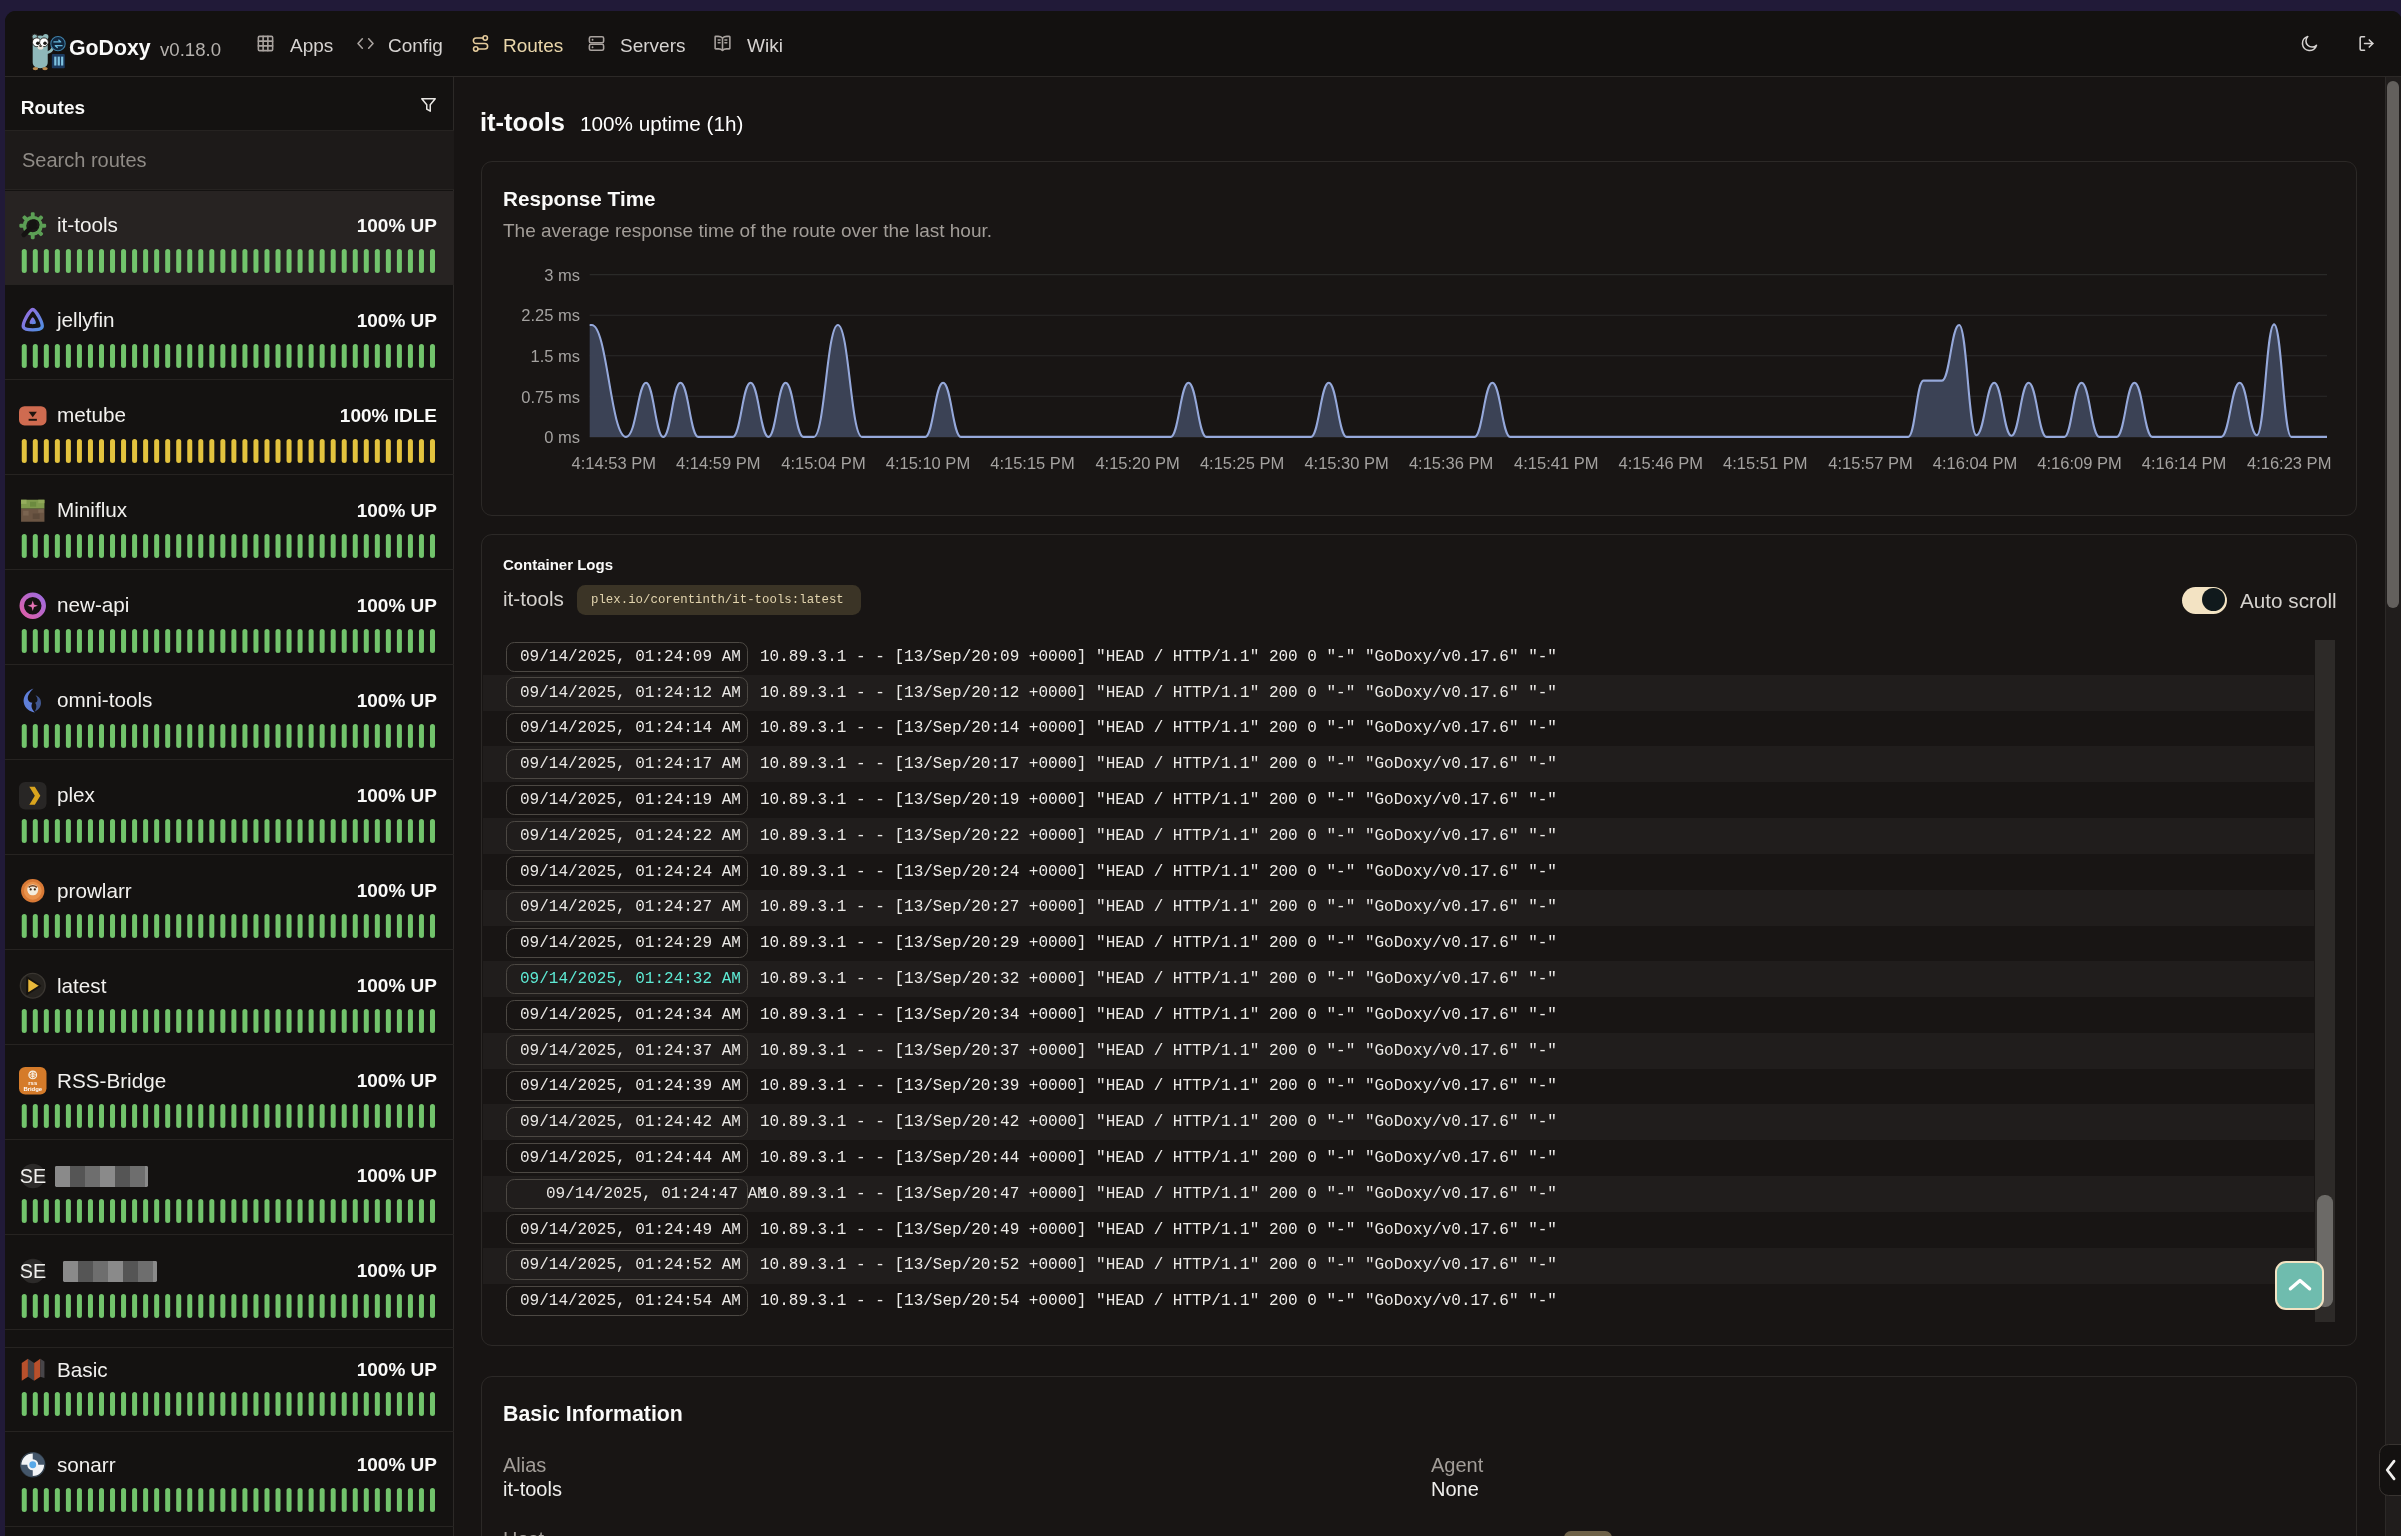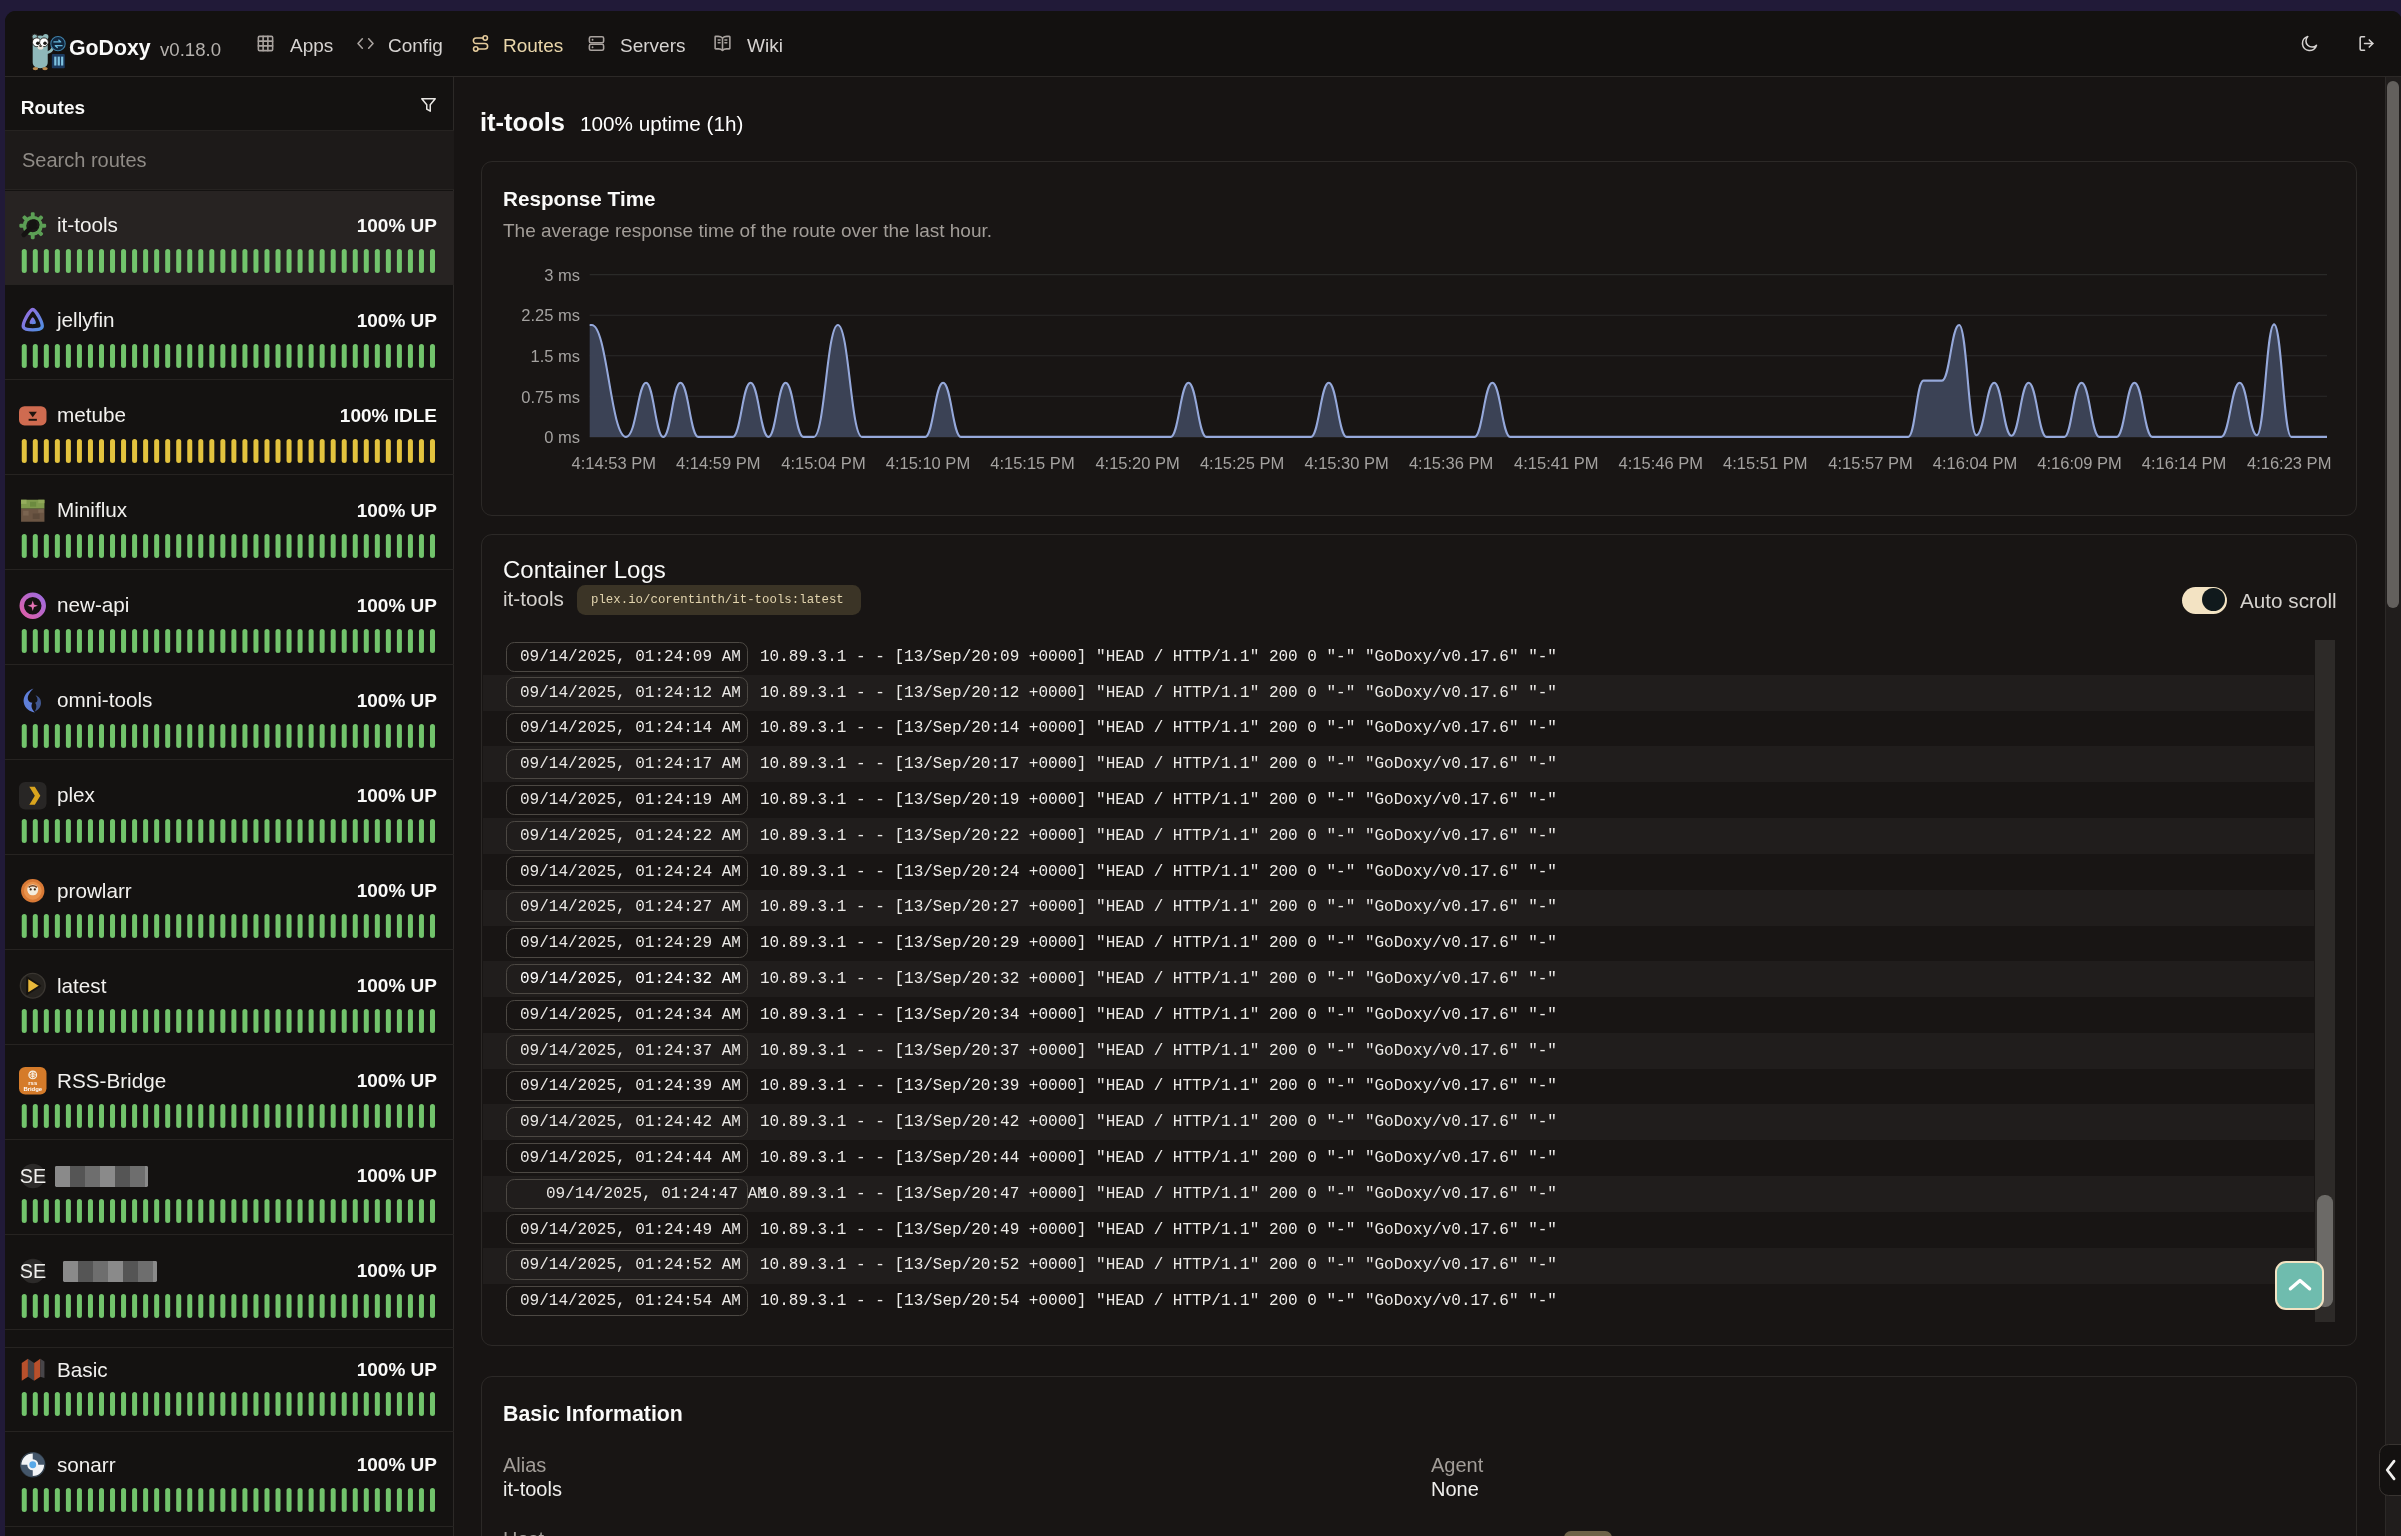--- a/index.html
+++ b/index.html
@@ -816,21 +816,21 @@
         <text x="2170" y="296" text-anchor="middle" font-size="24" fill="#a4a2a0" font-family="Liberation Sans">4:16:04 PM</text>
         <text x="2322" y="296" text-anchor="middle" font-size="24" fill="#a4a2a0" font-family="Liberation Sans">4:16:09 PM</text>
         <text x="2474" y="296" text-anchor="middle" font-size="24" fill="#a4a2a0" font-family="Liberation Sans">4:16:14 PM</text>
         <text x="2627" y="296" text-anchor="middle" font-size="24" fill="#a4a2a0" font-family="Liberation Sans">4:16:23 PM</text>
         <g transform="translate(-700,-385)">
           <path d="M855.0,472.2 L858.0,472.2 C880.5,472.2 885.5,635.0 908.0,635.0 C922.7,635.0 925.3,556.3 937.0,556.3 C948.2,556.3 950.8,635.0 962.0,635.0 C973.2,635.0 975.8,556.3 987.0,556.3 C998.7,556.3 1001.3,635.0 1013.0,635.0 L1063.0,635.0 C1074.7,635.0 1077.3,556.3 1089.0,556.3 C1100.7,556.3 1103.3,635.0 1115.0,635.0 C1126.2,635.0 1128.8,556.3 1140.0,556.3 C1151.7,556.3 1154.3,635.0 1166.0,635.0 L1181.0,635.0 C1196.8,635.0 1200.2,472.2 1216.0,472.2 C1231.8,472.2 1235.2,635.0 1251.0,635.0 L1343.0,635.0 C1354.7,635.0 1357.3,556.3 1369.0,556.3 C1380.7,556.3 1383.3,635.0 1395.0,635.0 L1700.0,635.0 C1711.7,635.0 1714.3,556.3 1726.0,556.3 C1737.7,556.3 1740.3,635.0 1752.0,635.0 L1904.0,635.0 C1915.7,635.0 1918.3,556.3 1930.0,556.3 C1941.7,556.3 1944.3,635.0 1956.0,635.0 L2142.0,635.0 C2153.7,635.0 2156.3,556.3 2168.0,556.3 C2179.7,556.3 2182.3,635.0 2194.0,635.0 L2773.0,635.0 C2782.9,635.0 2785.1,553.2 2795.0,553.2 L2822.0,553.2 C2833.2,553.2 2835.8,472.2 2847.0,472.2 C2858.2,472.2 2860.8,632.6 2872.0,632.6 C2883.7,632.6 2886.3,556.3 2898.0,556.3 C2909.2,556.3 2911.8,633.4 2923.0,633.4 C2934.2,633.4 2936.8,556.3 2948.0,556.3 C2959.7,556.3 2962.3,635.0 2974.0,635.0 L3000.0,635.0 C3010.7,635.0 3013.3,556.3 3025.0,556.3 C3036.7,556.3 3039.3,635.0 3051.0,635.0 L3076.0,635.0 C3087.7,635.0 3090.3,556.3 3102.0,556.3 C3113.7,556.3 3116.3,635.0 3128.0,635.0 L3228.0,635.0 C3240.2,635.0 3242.8,556.3 3255.0,556.3 C3266.2,556.3 3268.8,632.6 3280.0,632.6 C3291.2,632.6 3293.8,471.4 3305.0,471.4 C3316.2,471.4 3318.8,635.0 3330.0,635.0 L3382.0,635.0 L3382,635 L855,635 Z" fill="#3d4459" fill-opacity="0.95" stroke="none"></path>
           <path d="M855.0,472.2 L858.0,472.2 C880.5,472.2 885.5,635.0 908.0,635.0 C922.7,635.0 925.3,556.3 937.0,556.3 C948.2,556.3 950.8,635.0 962.0,635.0 C973.2,635.0 975.8,556.3 987.0,556.3 C998.7,556.3 1001.3,635.0 1013.0,635.0 L1063.0,635.0 C1074.7,635.0 1077.3,556.3 1089.0,556.3 C1100.7,556.3 1103.3,635.0 1115.0,635.0 C1126.2,635.0 1128.8,556.3 1140.0,556.3 C1151.7,556.3 1154.3,635.0 1166.0,635.0 L1181.0,635.0 C1196.8,635.0 1200.2,472.2 1216.0,472.2 C1231.8,472.2 1235.2,635.0 1251.0,635.0 L1343.0,635.0 C1354.7,635.0 1357.3,556.3 1369.0,556.3 C1380.7,556.3 1383.3,635.0 1395.0,635.0 L1700.0,635.0 C1711.7,635.0 1714.3,556.3 1726.0,556.3 C1737.7,556.3 1740.3,635.0 1752.0,635.0 L1904.0,635.0 C1915.7,635.0 1918.3,556.3 1930.0,556.3 C1941.7,556.3 1944.3,635.0 1956.0,635.0 L2142.0,635.0 C2153.7,635.0 2156.3,556.3 2168.0,556.3 C2179.7,556.3 2182.3,635.0 2194.0,635.0 L2773.0,635.0 C2782.9,635.0 2785.1,553.2 2795.0,553.2 L2822.0,553.2 C2833.2,553.2 2835.8,472.2 2847.0,472.2 C2858.2,472.2 2860.8,632.6 2872.0,632.6 C2883.7,632.6 2886.3,556.3 2898.0,556.3 C2909.2,556.3 2911.8,633.4 2923.0,633.4 C2934.2,633.4 2936.8,556.3 2948.0,556.3 C2959.7,556.3 2962.3,635.0 2974.0,635.0 L3000.0,635.0 C3010.7,635.0 3013.3,556.3 3025.0,556.3 C3036.7,556.3 3039.3,635.0 3051.0,635.0 L3076.0,635.0 C3087.7,635.0 3090.3,556.3 3102.0,556.3 C3113.7,556.3 3116.3,635.0 3128.0,635.0 L3228.0,635.0 C3240.2,635.0 3242.8,556.3 3255.0,556.3 C3266.2,556.3 3268.8,632.6 3280.0,632.6 C3291.2,632.6 3293.8,471.4 3305.0,471.4 C3316.2,471.4 3318.8,635.0 3330.0,635.0 L3382.0,635.0" stroke="#96a9db" stroke-width="3" fill="none" stroke-linejoin="round"></path>
         </g>
       </svg>
 <div class="abs" style="left:481px;top:534px;width:1876px;height:812px;background:#181514;border:1.4px solid #2c2927;border-radius:11px"></div>
-<div class="txt" style="left:503px;top:556px;font-size:24px;font-weight:normal;color:#fafaf9">Container Logs</div>
+<div class="txt" style="left:503px;top:556px;font-size:15px;font-weight:bold;color:#fafaf9">Container Logs</div>
 <div class="txt" style="left:503px;top:587px;font-size:20.7px;color:#d5d2ce">it-tools</div>
 <div class="abs" style="left:577px;top:585px;width:284px;height:30px;background:#3b3426;border-radius:8.3px"></div>
 <div class="txt mono" style="left:591px;top:593px;font-size:12.4px;color:#e2d4ae">plex.io/corentinth/it-tools:latest</div>
 <div class="abs" style="left:2182px;top:587px;width:45px;height:27px;border-radius:13.8px;background:#f3e3c3"></div>
 <div class="abs" style="left:2202px;top:588px;width:23.4px;height:23.4px;border-radius:50%;background:#10191c"></div>
 <div class="txt" style="left:2240px;top:589px;font-size:20.7px;color:#d5d2ce">Auto scroll</div>
 <div class="abs" style="left:506px;top:642px;width:242px;height:30px;border:1.4px solid #4c4843;border-radius:8.3px"></div>
 <div class="txt mono" style="left:520px;top:648px;font-size:16px;color:#e9e7e4">09/14/2025, 01:24:09 AM</div>
 <div class="txt mono" style="left:760px;top:648px;font-size:16px;color:#eceae7">10.89.3.1 - - [13/Sep/20:09 +0000] "HEAD / HTTP/1.1" 200 0 "-" "GoDoxy/v0.17.6" "-"</div>
 <div class="abs" style="left:483px;top:675px;width:1831px;height:36px;background:#201d1c"></div>
@@ -856,21 +856,21 @@
 <div class="txt mono" style="left:760px;top:863px;font-size:16px;color:#eceae7">10.89.3.1 - - [13/Sep/20:24 +0000] "HEAD / HTTP/1.1" 200 0 "-" "GoDoxy/v0.17.6" "-"</div>
 <div class="abs" style="left:483px;top:890px;width:1831px;height:36px;background:#201d1c"></div>
 <div class="abs" style="left:506px;top:892px;width:242px;height:30px;border:1.4px solid #4c4843;border-radius:8.3px"></div>
 <div class="txt mono" style="left:520px;top:898px;font-size:16px;color:#e9e7e4">09/14/2025, 01:24:27 AM</div>
 <div class="txt mono" style="left:760px;top:898px;font-size:16px;color:#eceae7">10.89.3.1 - - [13/Sep/20:27 +0000] "HEAD / HTTP/1.1" 200 0 "-" "GoDoxy/v0.17.6" "-"</div>
 <div class="abs" style="left:506px;top:928px;width:242px;height:30px;border:1.4px solid #4c4843;border-radius:8.3px"></div>
 <div class="txt mono" style="left:520px;top:934px;font-size:16px;color:#e9e7e4">09/14/2025, 01:24:29 AM</div>
 <div class="txt mono" style="left:760px;top:934px;font-size:16px;color:#eceae7">10.89.3.1 - - [13/Sep/20:29 +0000] "HEAD / HTTP/1.1" 200 0 "-" "GoDoxy/v0.17.6" "-"</div>
 <div class="abs" style="left:483px;top:961px;width:1831px;height:36px;background:#201d1c"></div>
 <div class="abs" style="left:506px;top:964px;width:242px;height:30px;border:1.4px solid #4c4843;border-radius:8.3px"></div>
-<div class="txt mono" style="left:520px;top:970px;font-size:16px;color:#ffffff">09/14/2025, 01:24:32 AM</div>
+<div class="txt mono" style="left:520px;top:970px;font-size:16px;color:#5eead4">09/14/2025, 01:24:32 AM</div>
 <div class="txt mono" style="left:760px;top:970px;font-size:16px;color:#eceae7">10.89.3.1 - - [13/Sep/20:32 +0000] "HEAD / HTTP/1.1" 200 0 "-" "GoDoxy/v0.17.6" "-"</div>
 <div class="abs" style="left:506px;top:1000px;width:242px;height:30px;border:1.4px solid #4c4843;border-radius:8.3px"></div>
 <div class="txt mono" style="left:520px;top:1006px;font-size:16px;color:#e9e7e4">09/14/2025, 01:24:34 AM</div>
 <div class="txt mono" style="left:760px;top:1006px;font-size:16px;color:#eceae7">10.89.3.1 - - [13/Sep/20:34 +0000] "HEAD / HTTP/1.1" 200 0 "-" "GoDoxy/v0.17.6" "-"</div>
 <div class="abs" style="left:483px;top:1033px;width:1831px;height:36px;background:#201d1c"></div>
 <div class="abs" style="left:506px;top:1035px;width:242px;height:30px;border:1.4px solid #4c4843;border-radius:8.3px"></div>
 <div class="txt mono" style="left:520px;top:1042px;font-size:16px;color:#e9e7e4">09/14/2025, 01:24:37 AM</div>
 <div class="txt mono" style="left:760px;top:1042px;font-size:16px;color:#eceae7">10.89.3.1 - - [13/Sep/20:37 +0000] "HEAD / HTTP/1.1" 200 0 "-" "GoDoxy/v0.17.6" "-"</div>
 <div class="abs" style="left:506px;top:1071px;width:242px;height:30px;border:1.4px solid #4c4843;border-radius:8.3px"></div>
 <div class="txt mono" style="left:520px;top:1077px;font-size:16px;color:#e9e7e4">09/14/2025, 01:24:39 AM</div>

